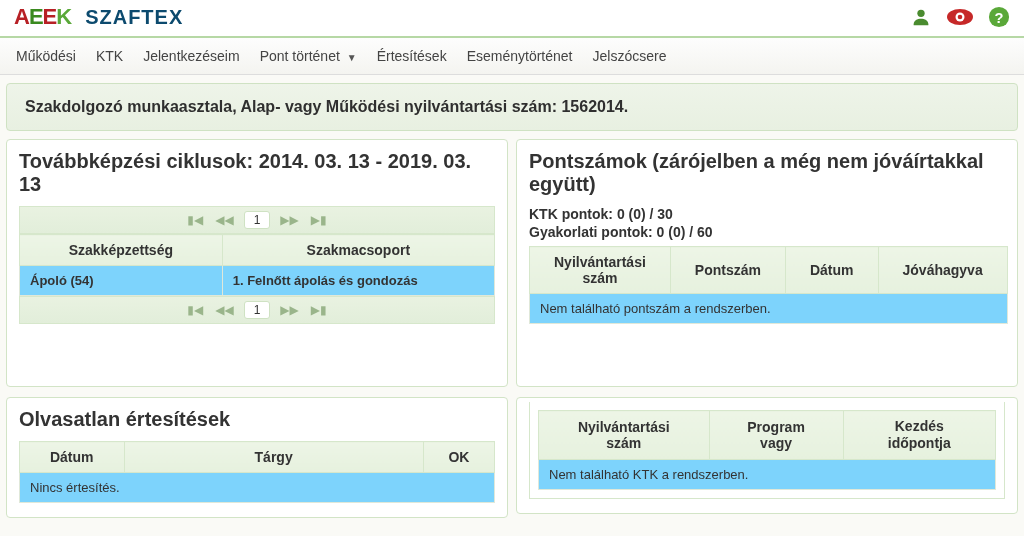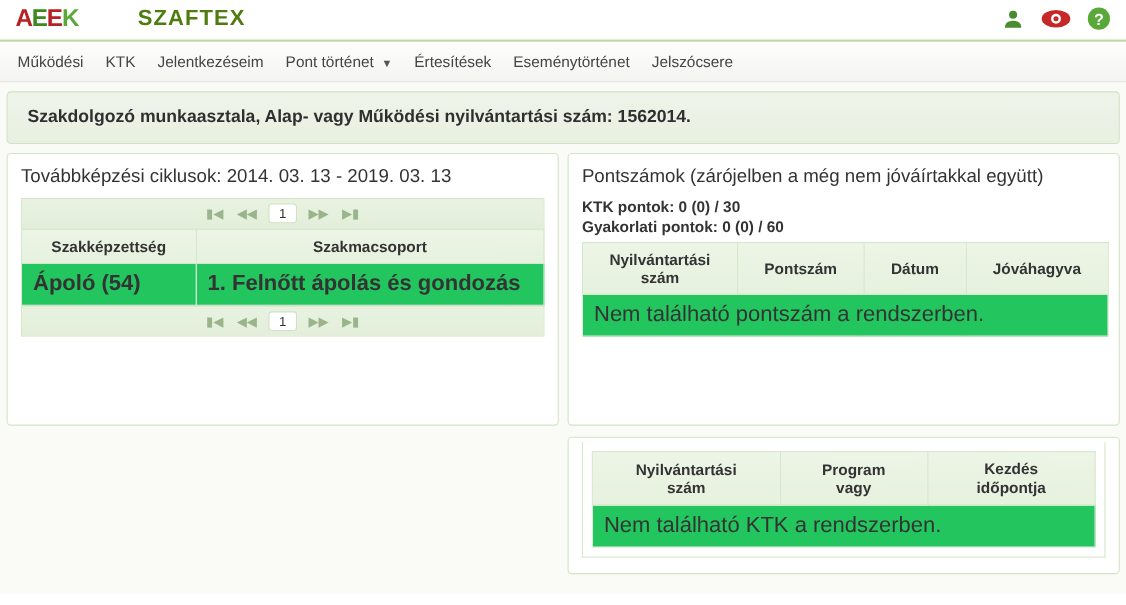--- a/index.html
+++ b/index.html
@@ -18,21 +18,21 @@
     justify-content: space-between;
     padding: 4px 14px 6px;
     border-bottom: 2px solid #b6d8a5;
   }
   .brand { display: flex; align-items: center; gap: 14px; }
   .logo { display: flex; align-items: center; font-weight: bold; font-size: 22px; letter-spacing: -1px; }
   .logo .a { color: #b72025; }
   .logo .e1 { color: #3a8a1f; }
   .logo .e2 { color: #b72025; }
   .logo .k { color: #5aa839; }
-  .sitename { font-size: 20px; font-weight: bold; color: #4d7c0f; letter-spacing: 1px; margin-left: 40px; }
+  .sitename { font-size: 20px; font-weight: bold; color: #0c4a6e; letter-spacing: 1px; }
   .top-icons { display: flex; align-items: center; gap: 14px; }
   .top-icons svg { display: block; }
   
   .nav {
     display: flex;
     gap: 20px;
     padding: 10px 16px;
     background: linear-gradient(#fdfdfd, #f4f4f0);
     border-bottom: 1px solid #ddd;
     color: #444;
@@ -60,22 +60,22 @@
   }
   .col { flex: 1; min-width: 0; }
   .panel {
     background: #fff;
     border: 1px solid #d2e4c6;
     border-radius: 4px;
     padding: 10px 12px 14px;
     margin-bottom: 10px;
   }
   .panel-title {
-    font-weight: normal;
-    font-size: 17px;
+    font-weight: bold;
+    font-size: 20px;
     margin: 0 0 10px;
   }
   
   .pager {
     display: flex;
     align-items: center;
     justify-content: center;
     gap: 8px;
     background: linear-gradient(#e9f2e1, #e2eeda);
     border: 1px solid #d6e7cb;
@@ -101,22 +101,22 @@
     background: linear-gradient(#edf5e6, #e6f1de);
     font-weight: bold;
     padding: 7px 24px;
     border: 1px solid #d6e7cb;
     text-align: center;
     font-size: 14px;
   }
   table.grid td {
     padding: 7px 10px;
     border: 1px solid #e0e8d9;
-    font-size: 20px;
-    background: #22c55e;
+    font-size: 13px;
+    background: #7dd3fc;
     text-align: left;
   }
   
   .pts-line { font-size: 14px; margin: 2px 0; }
   .pts-line .lbl { font-weight: bold; }
   
   .tabstrip {
     display: flex;
     border-bottom: 2px solid #d6e7cb;
     margin-bottom: 8px;
@@ -229,20 +229,37 @@
 
         <div class="pager">
           <span class="pg-btn">▮◀</span>
           <span class="pg-btn">◀◀</span>
           <span class="pg-cur">1</span>
           <span class="pg-btn">▶▶</span>
           <span class="pg-btn">▶▮</span>
         </div>
       </div>
 
+      <div class="panel">
+        <div class="panel-title">Olvasatlan értesítések</div>
+        <table class="grid">
+          <thead>
+            <tr>
+              <th style="width:22%;">Dátum</th>
+              <th>Tárgy</th>
+              <th style="width:15%;">OK</th>
+            </tr>
+          </thead>
+          <tbody>
+            <tr>
+              <td colspan="3">Nincs értesítés.</td>
+            </tr>
+          </tbody>
+        </table>
+      </div>
 
     </div>
 
     <div class="col">
 
       <div class="panel" style="min-height:248px;">
         <div class="panel-title">Pontszámok (zárójelben a még nem jóváírtakkal együtt)</div>
 
         <div class="pts-line">
           <span class="lbl">KTK pontok:</span>

